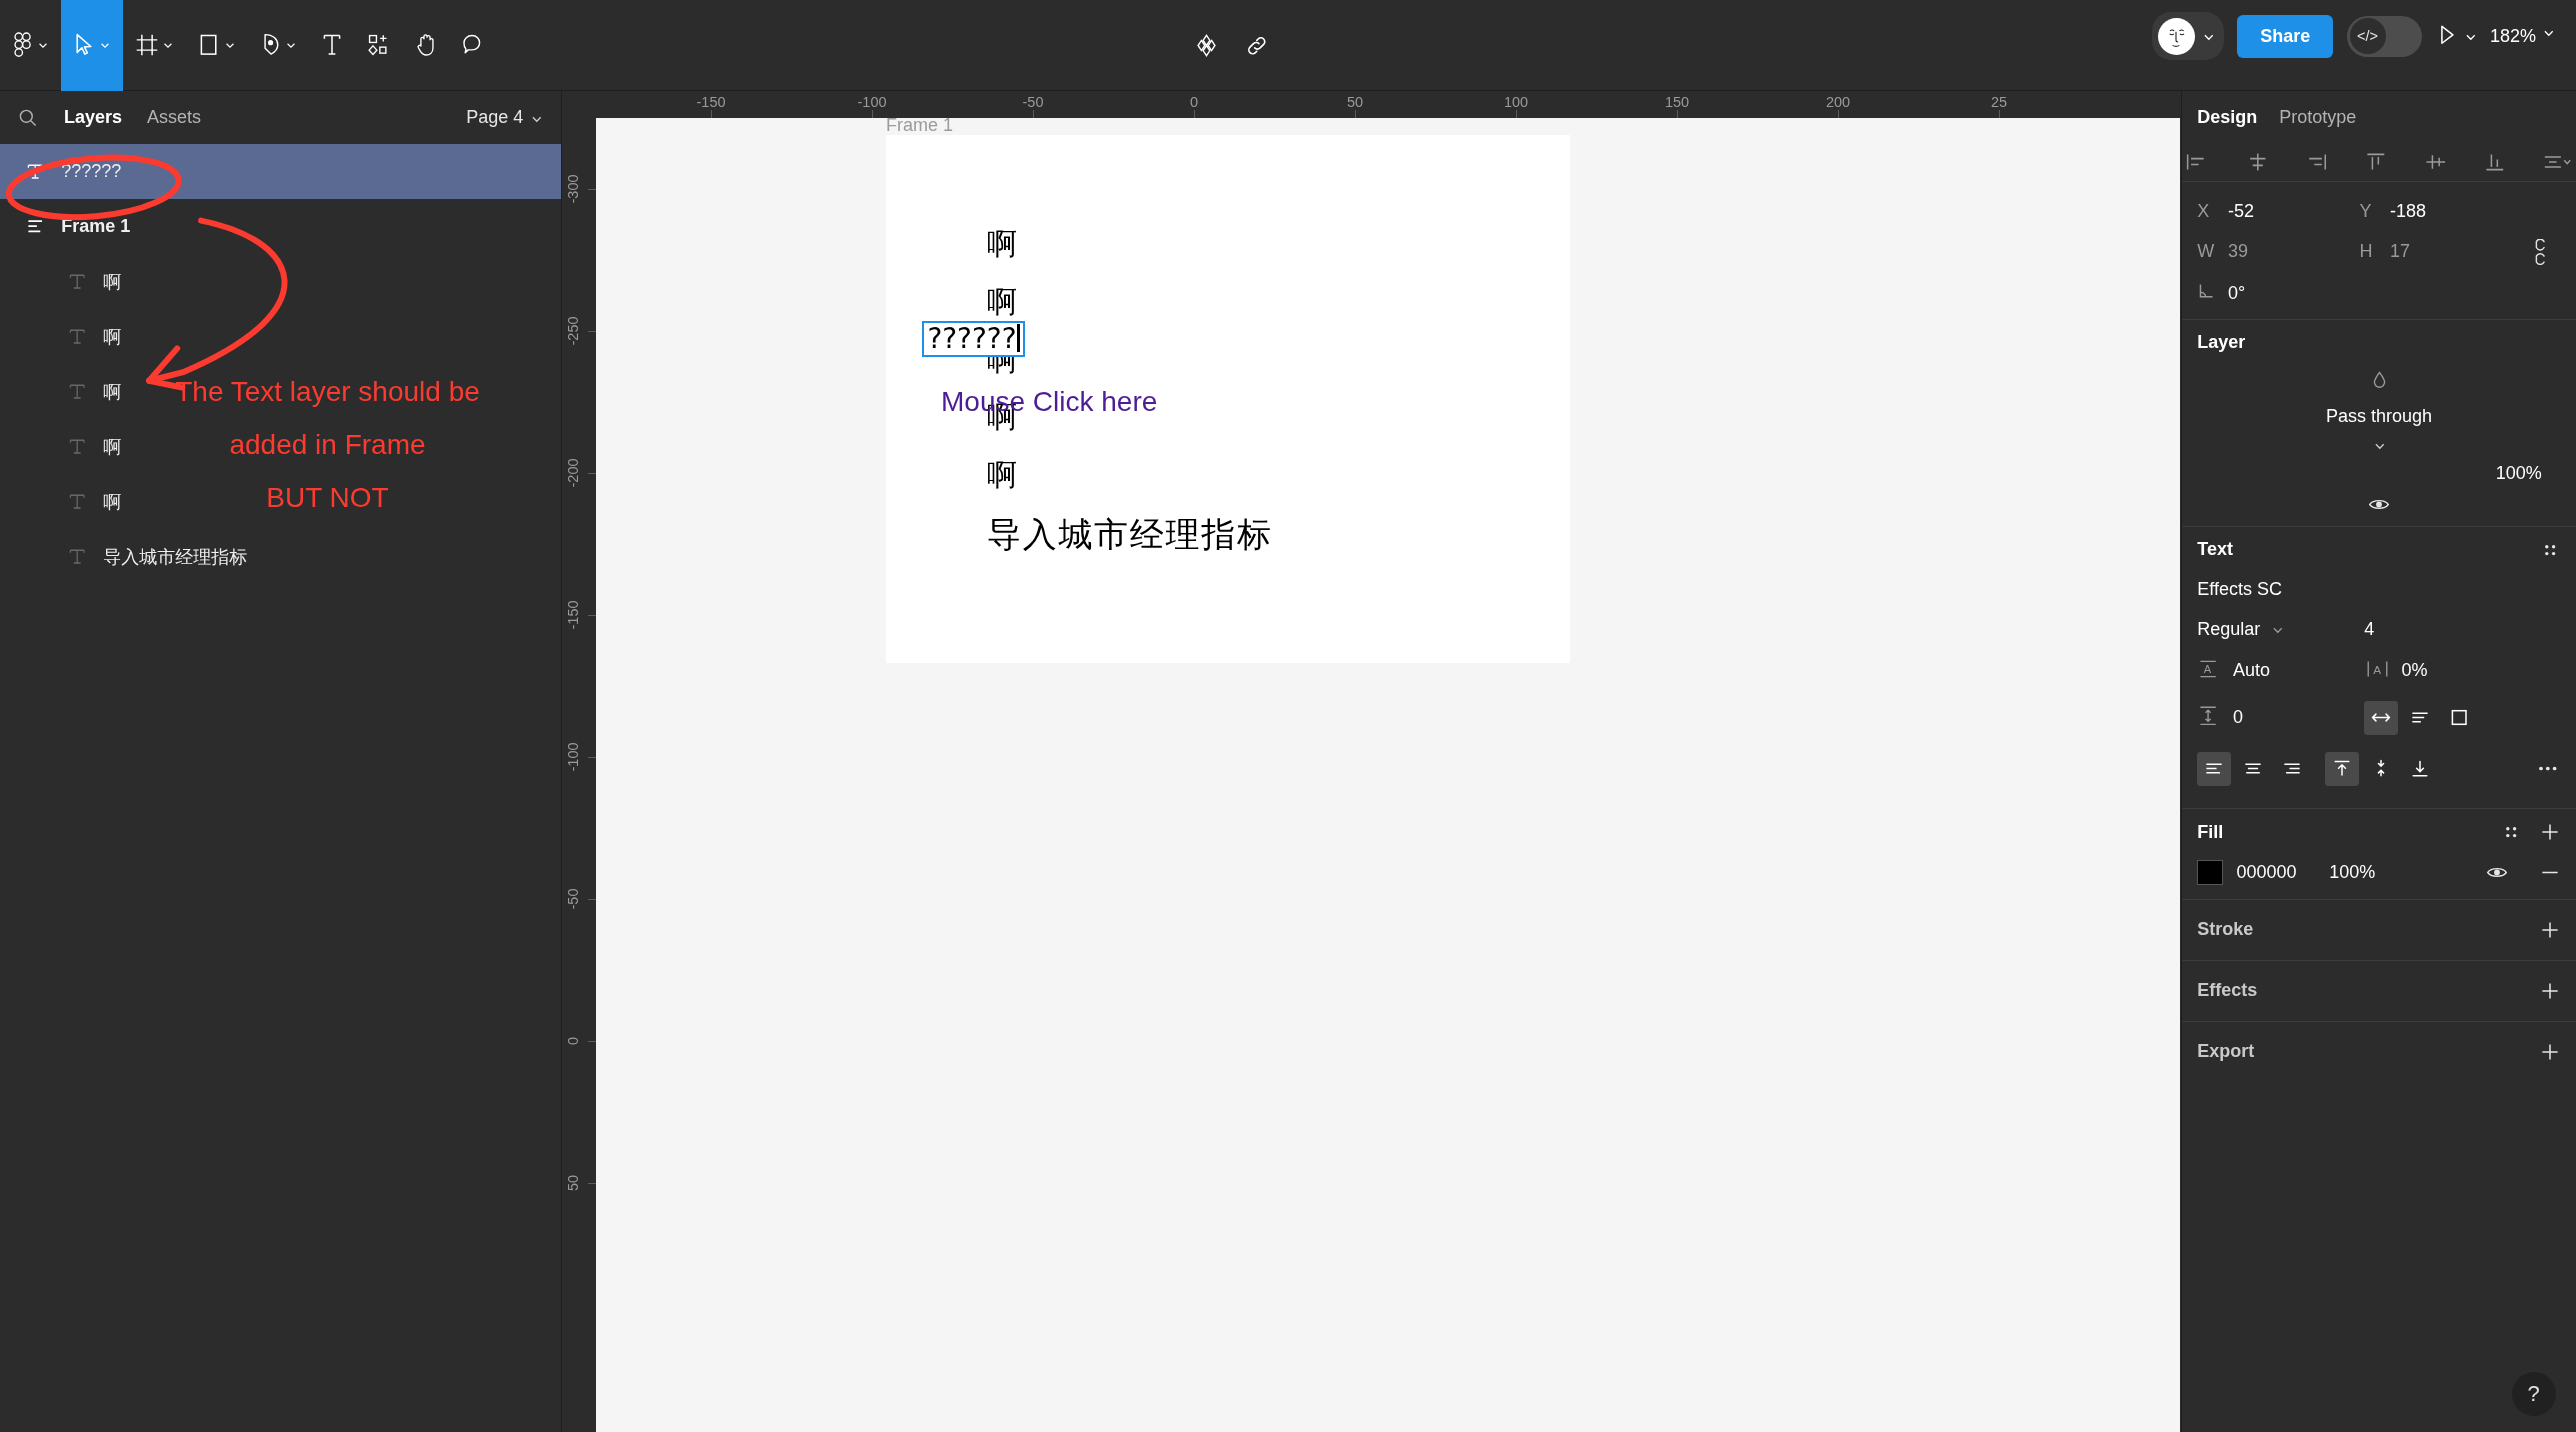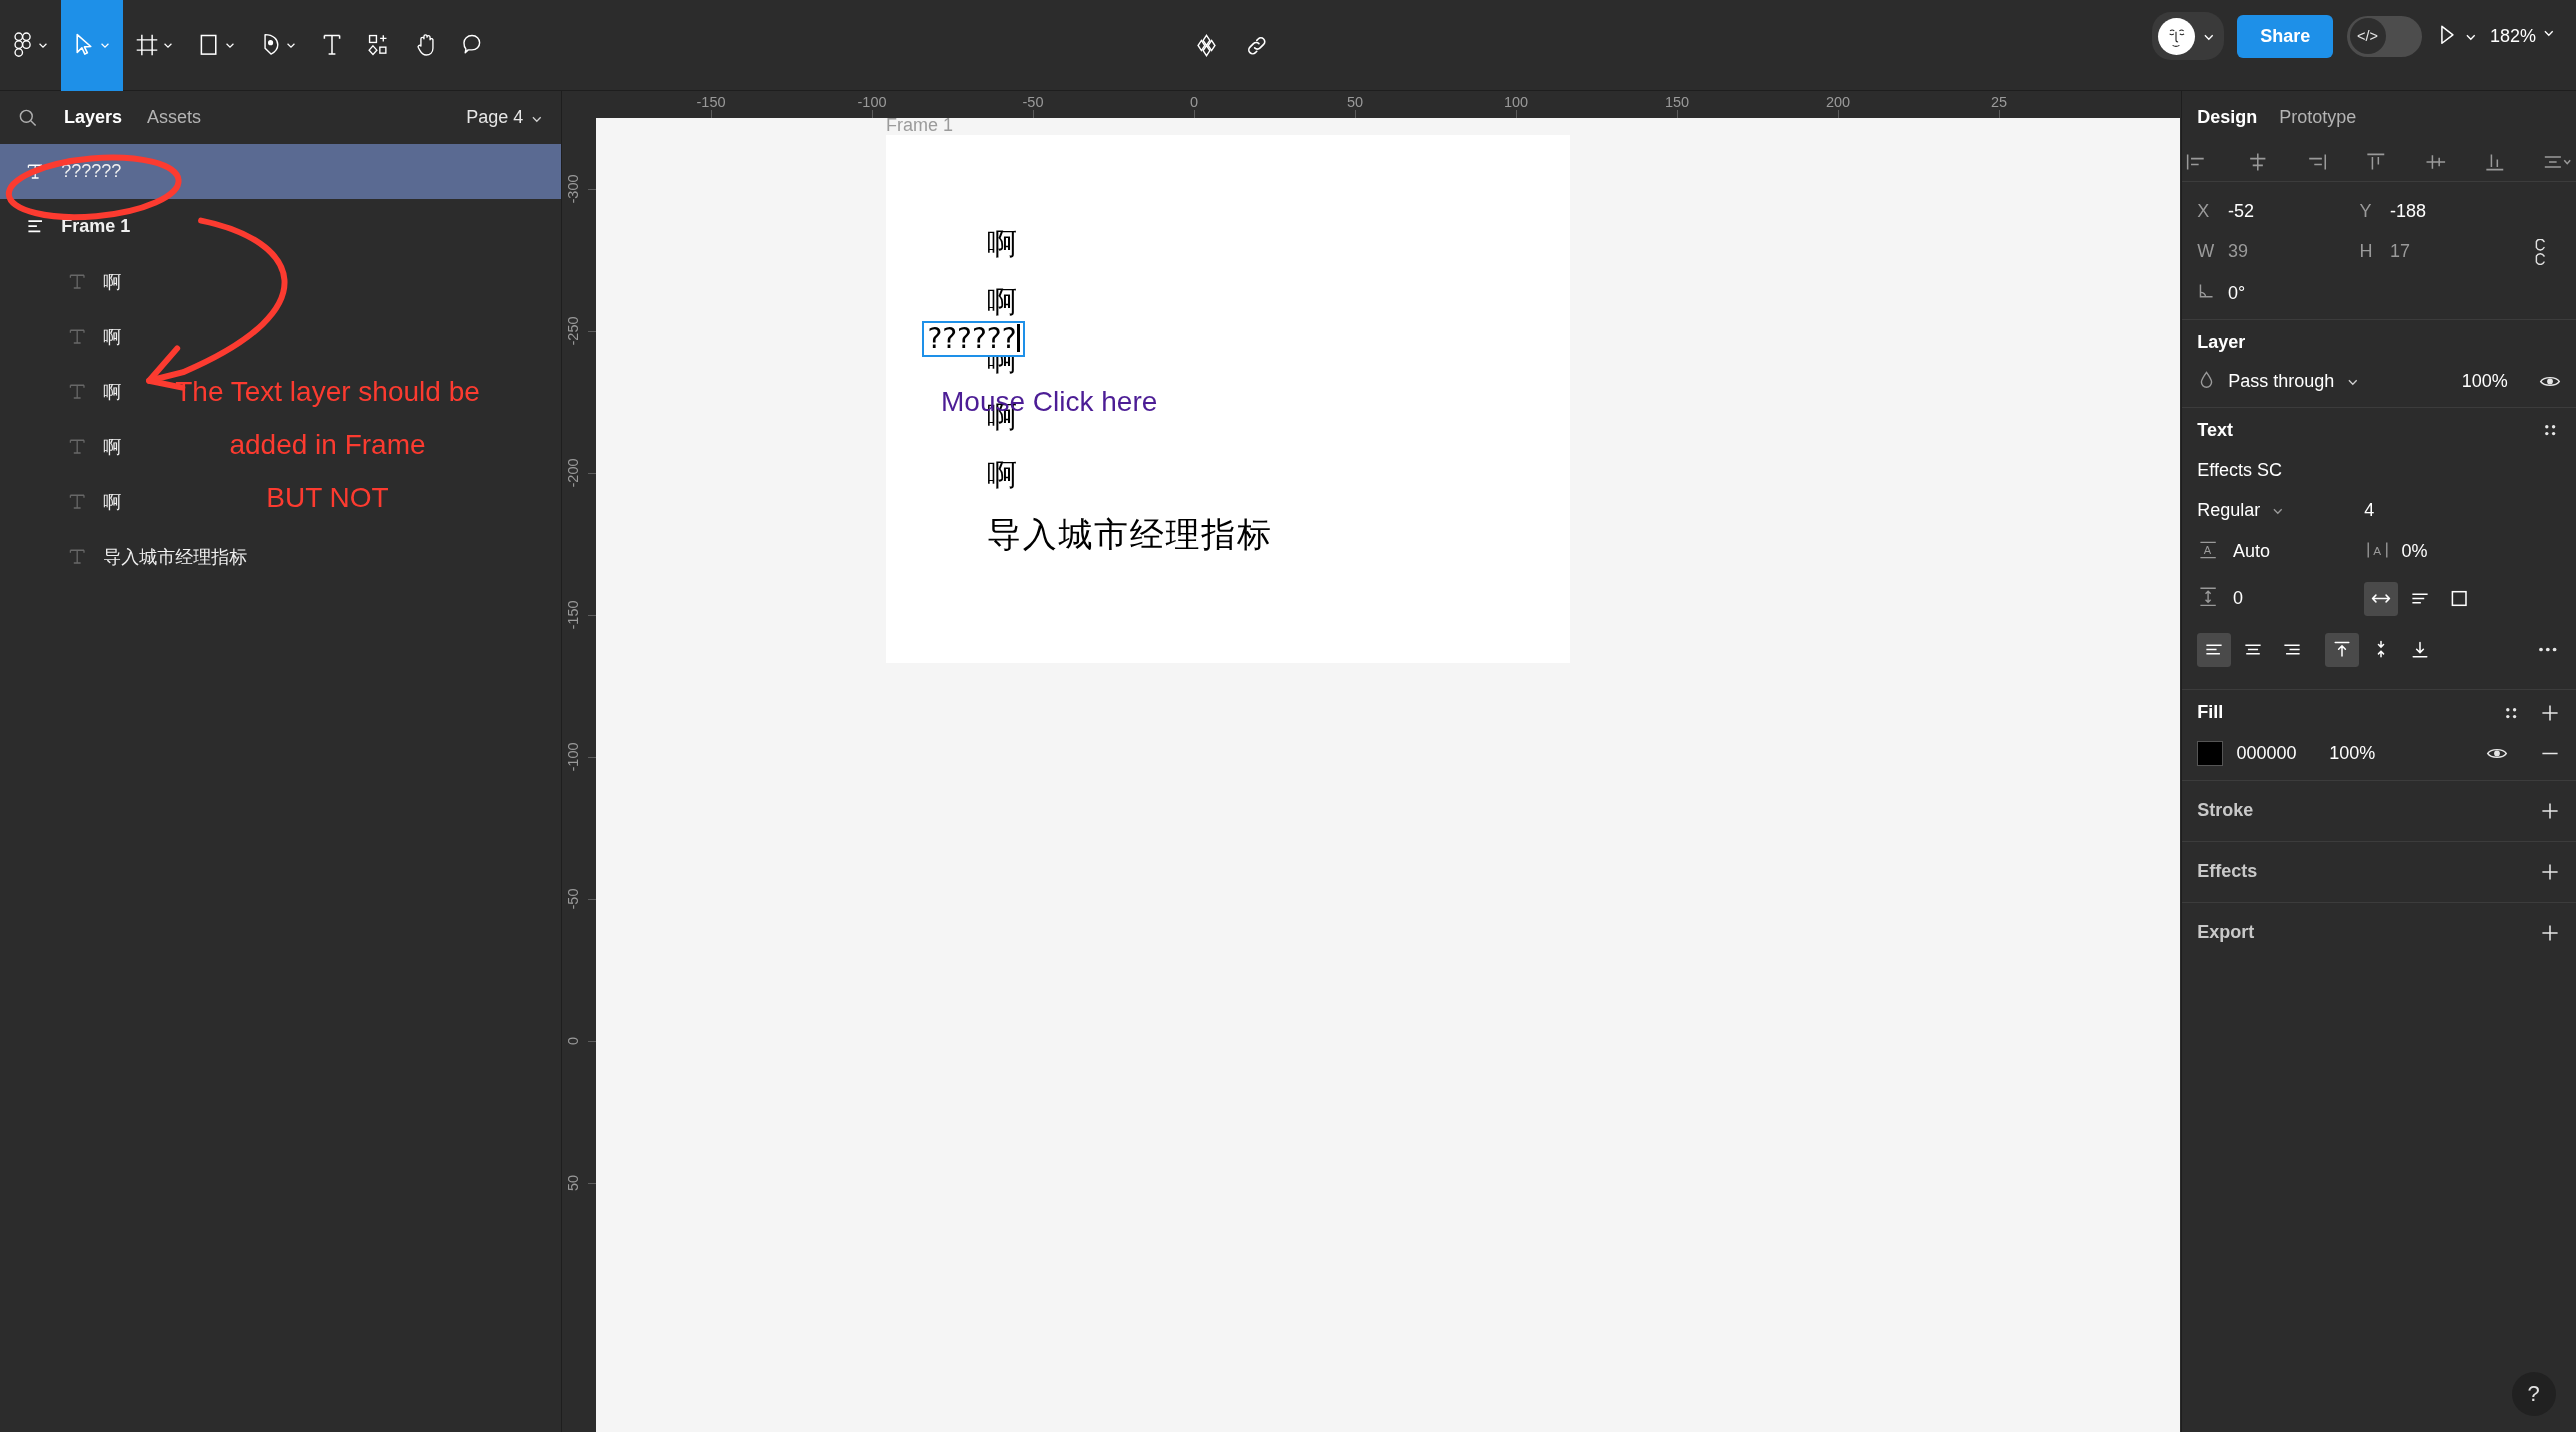--- a/index.html
+++ b/index.html
@@ -172,28 +172,28 @@
   .align-btn { cursor:pointer; display:flex; align-items:center; gap:2.6px; }
 
   .xy-grid { display:grid; grid-template-columns:1fr 1fr 39px; row-gap:17px;
              align-items:center; padding-top:6.8px; }
   .field { display:flex; align-items:center; gap:13.6px; }
   .flabel { font-size:18px; color:#9a9a9a; width:17px; flex:none; }
   .fval { font-size:18px; color:#ffffff; cursor:text; }
   .fval.dim { color:#9a9a9a; }
   .link-btn { display:flex; justify-content:center; cursor:pointer; }
 
-  .sec-head { display:flex; align-items:center; justify-content:space-between;
+  .sec-head { display:flex; align-items:flex-end; justify-content:space-between;
               padding-bottom:6.8px; }
   .sec-title { font-size:18px; font-weight:bold; color:#ffffff; }
   .sec-title.muted { color:#c9c9c9; }
   .sec-actions { display:flex; align-items:center; gap:17px; }
   .ico-btn { cursor:pointer; display:flex; align-items:center; }
 
-  .blend-row { display:flex; align-items:center; gap:12px; padding-top:8.5px; }
+  .blend-row { display:flex; align-items:center; gap:12px; padding-top:8.5px;flex-direction:column; }
   .blend-name { font-size:18px; color:#fff; cursor:pointer; }
   .opacity { font-size:18px; color:#fff; margin-left:auto; margin-right:19px; cursor:text; }
 
   .font-name { font-size:18px; color:#fff; padding:12px 0 10.2px 0; cursor:pointer; }
   .tprops-row { display:flex; align-items:center; padding:8.5px 0; }
   .tprops-half { display:flex; align-items:center; gap:10.2px; width:167px; }
   .tprops-val { font-size:18px; color:#fff; cursor:text; }
   .seg { display:flex; align-items:center; gap:5.1px; }
   .segbtn { width:34px; height:34px; border-radius:3.4px; display:flex;
             align-items:center; justify-content:center; cursor:pointer; }

